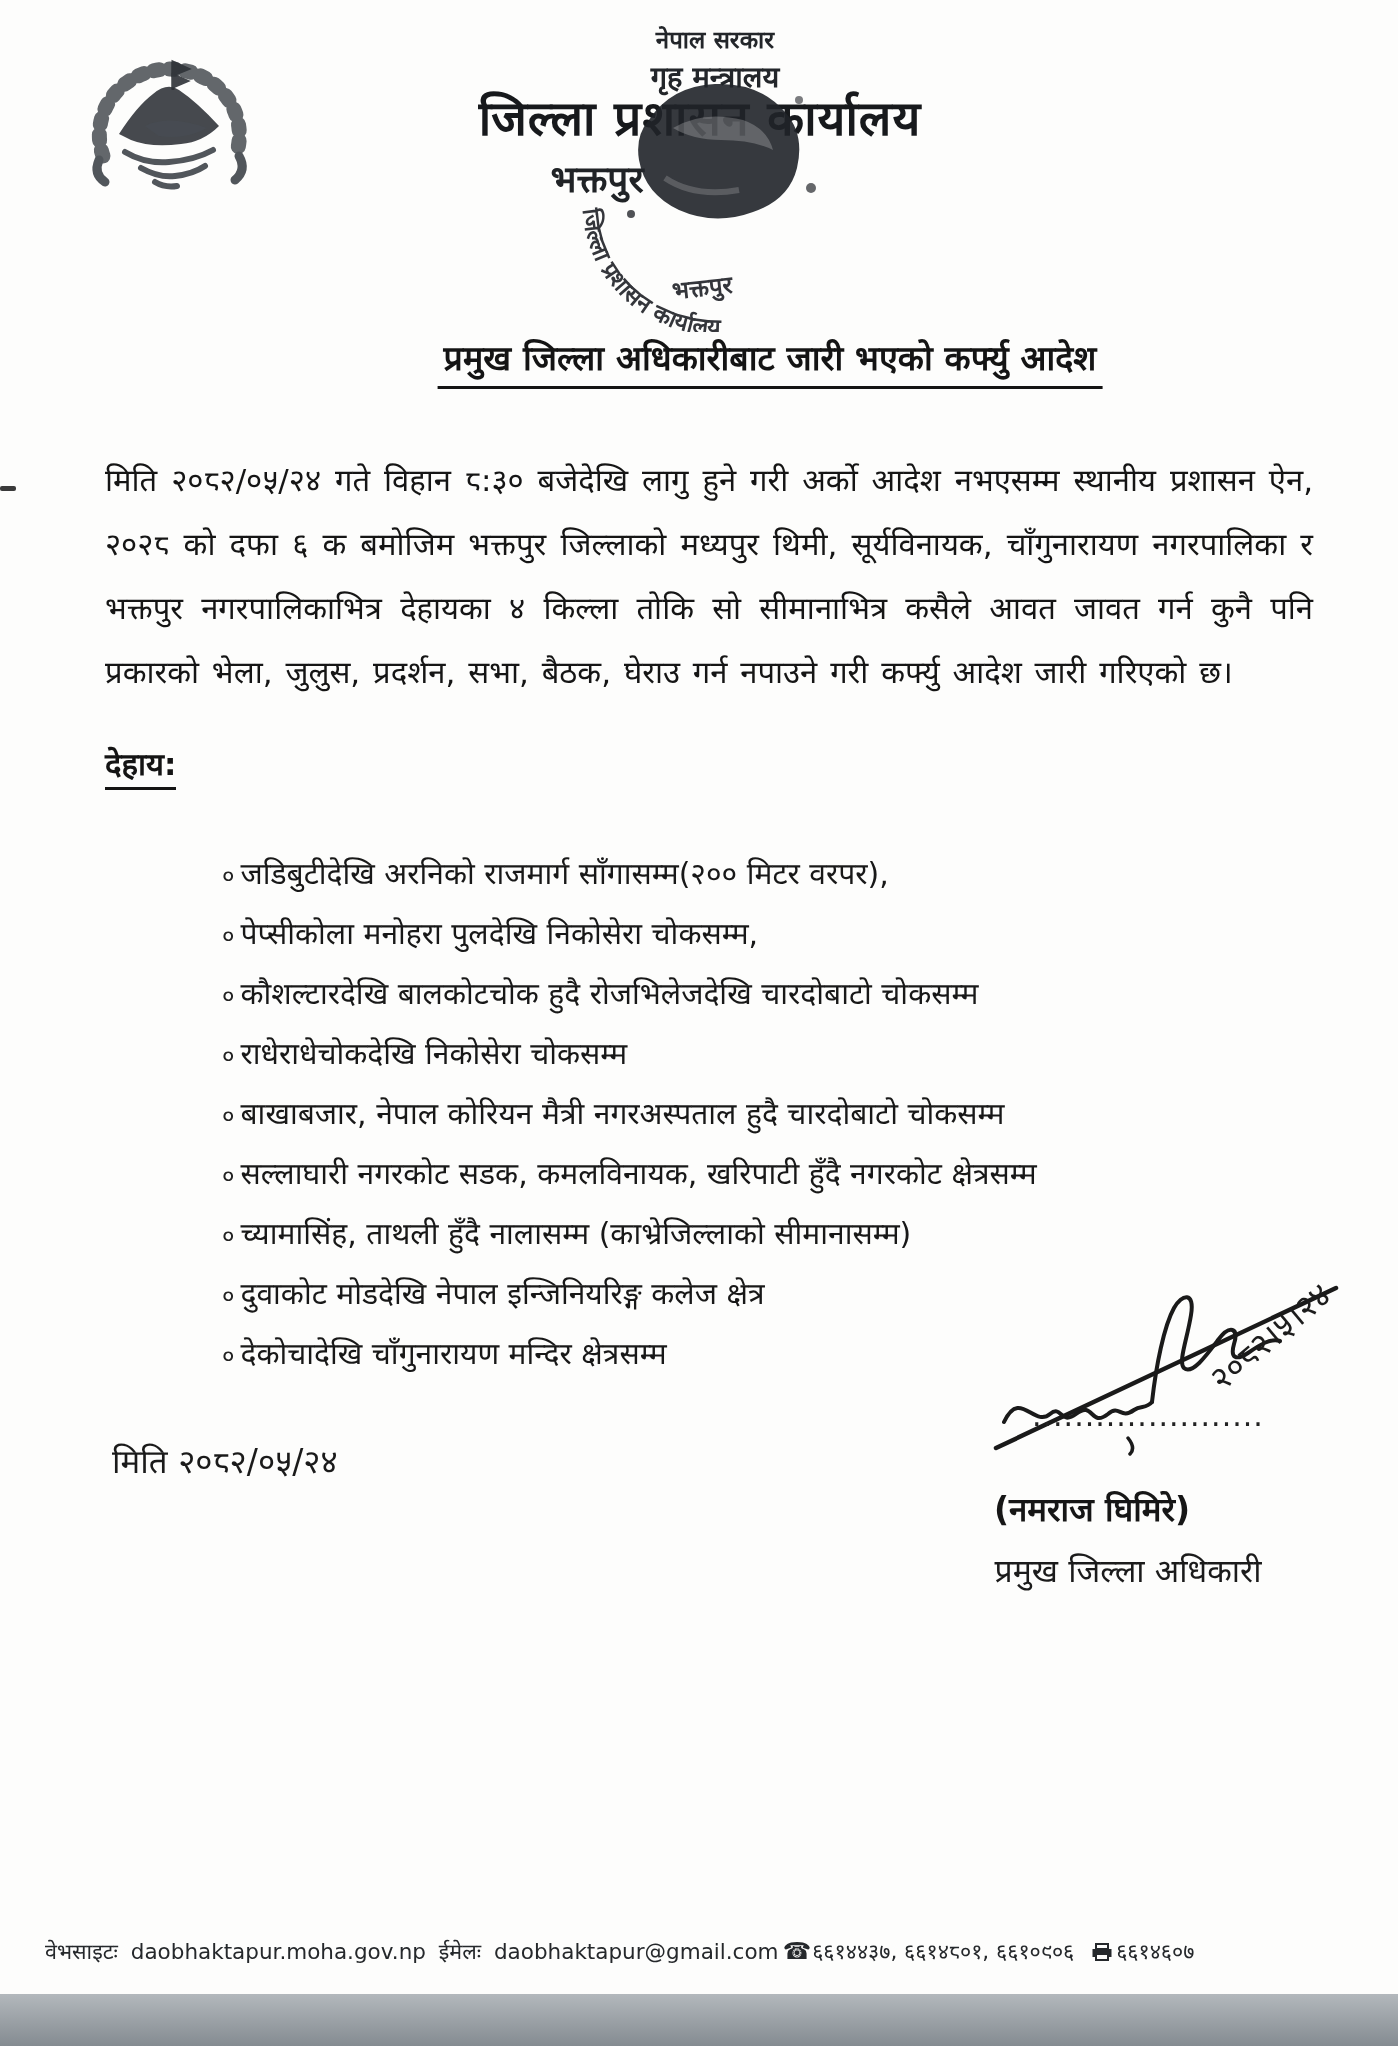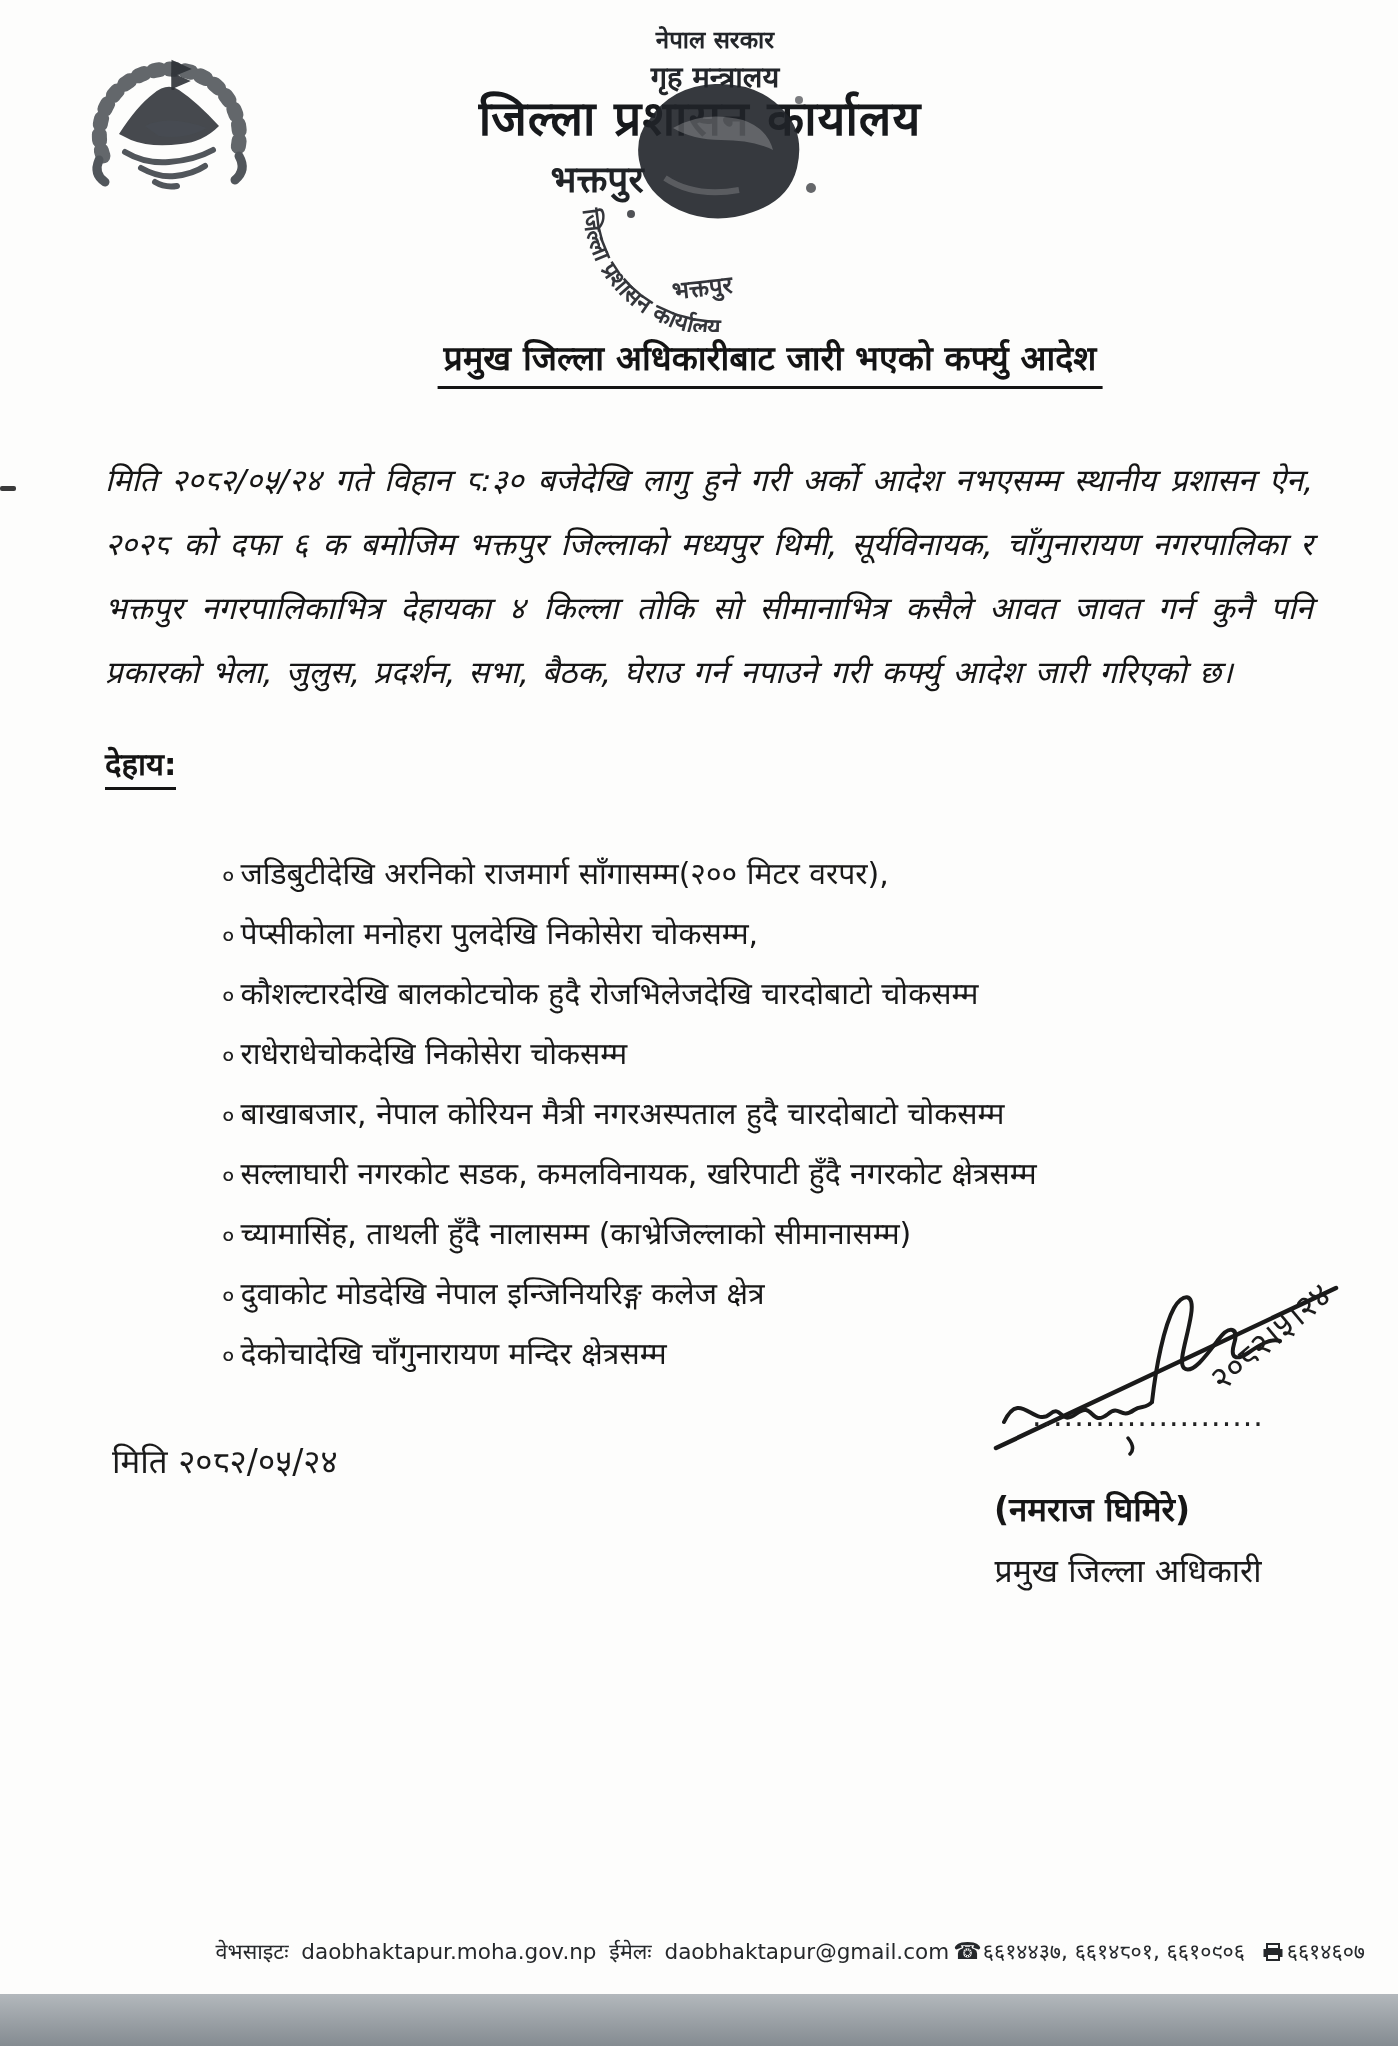--- a/index.html
+++ b/index.html
@@ -31,21 +31,20 @@
     font-size:34px;font-weight:700;color:#141414;
     border-bottom:3px solid #141414;padding:0 6px 6px 6px;
   }
 
   
   .body-par{
     top:448px;left:105px;width:1208px;
     font-size:31px;line-height:64px;
     text-align:justify;color:#151515;
     word-spacing:3px;
-    font-style:italic;
   }
   .details-label{
     top:742px;left:105px;font-size:31px;font-weight:700;color:#141414;
     border-bottom:3px solid #141414;padding-bottom:3px;
   }
   .section-heading{top:798px;left:168px;font-size:32px;font-weight:700;color:#141414;}
   .area-list{top:845px;left:222px;list-style:none;margin:0;padding:0;}
   .area-list li{
     font-size:30px;line-height:58px;color:#181818;white-space:nowrap;
     display:flex;align-items:baseline;
@@ -55,21 +54,21 @@
   
   .issue-date{top:1438px;left:112px;font-size:33px;color:#1a1a1a;}
   .sig-svg{top:1268px;left:978px;}
   .sig-dots{top:1398px;left:1032px;font-size:30px;letter-spacing:1px;color:#222;}
   .sig-name{top:1486px;left:1092px;font-size:33px;font-weight:600;color:#161616;}
   .sig-title{top:1548px;left:1128px;font-size:32px;color:#1b1b1b;}
 
   
   .page-footer{
     top:1936px;left:45px;width:1320px;
-    font-size:21.5px;color:#25282b;white-space:nowrap;text-align:right;
+    font-size:21.5px;color:#25282b;white-space:nowrap;
   }
   .page-footer .seg{margin-right:6px;}
   .page-footer .glyph{font-size:23px;margin:0 1px 0 4px;}
   .fax-icon-svg{vertical-align:-2px;margin:0 3px 0 10px;}
 
   .scan-band{
     bottom:0;left:0;width:100%;height:52px;
     background:linear-gradient(#b3b8bc,#848b91);
   }
   .scan-dash{top:486px;left:0;width:16px;height:5px;background:#3a3a3a;border-radius:2px;}

